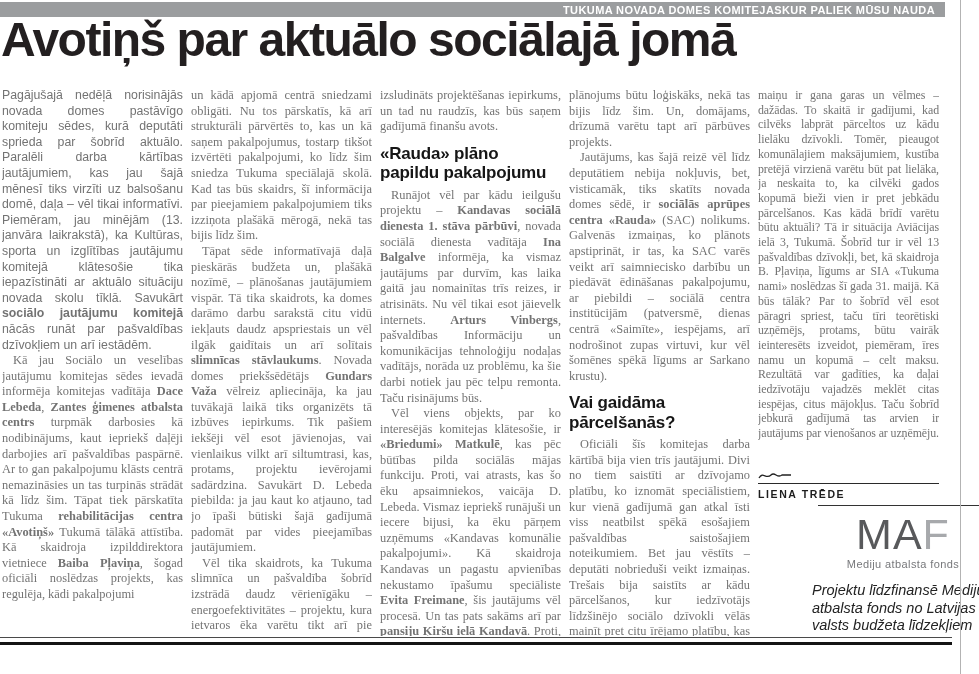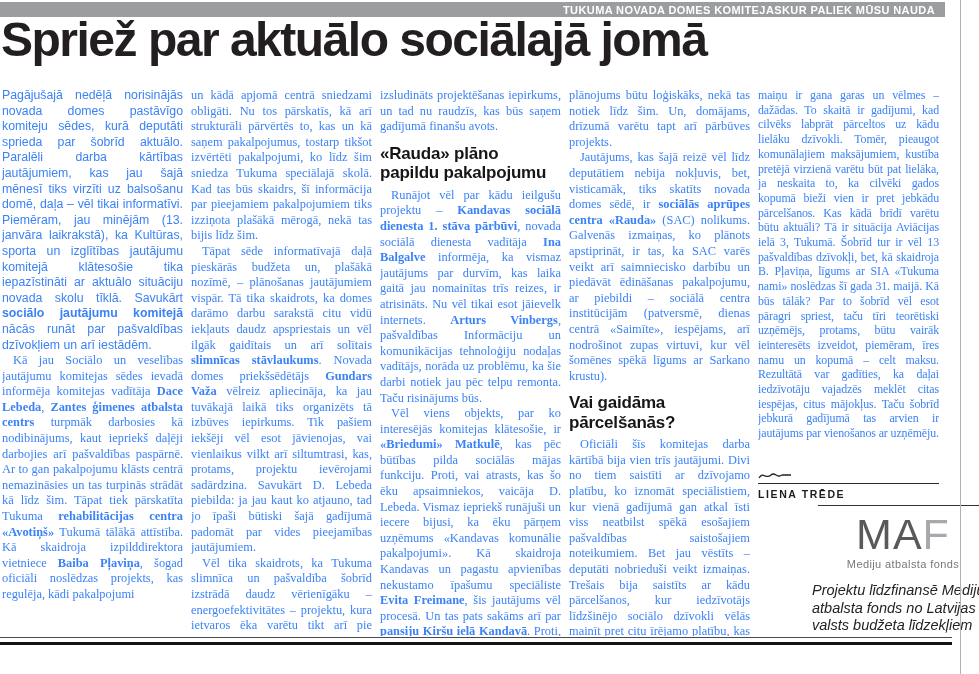--- a/index.html
+++ b/index.html
@@ -19,21 +19,21 @@
   
   h1.headline{position:absolute;left:1px;top:14px;margin:0;width:940px;
       font-family:"Liberation Sans",sans-serif;font-weight:bold;
       font-size:48px;letter-spacing:-1.5px;color:#231f20;line-height:52px;}
 
   
   .columns{position:absolute;left:2px;top:88px;width:948px;height:548px;
            display:flex;gap:8px;}
   .col{flex:0 0 181px;width:181px;height:548px;overflow:hidden;position:relative;}
   .flow p{margin:0;text-align:justify;font-size:12.4px;line-height:15.6px;
-          color:#3b82f6;}
+          color:#737373;}
   .flow p.lead{font-family:"Liberation Sans",sans-serif;font-size:12.3px;
                line-height:15.6px;}
   .flow p.indent{text-indent:11px;}
   .flow .b{font-weight:bold;}
   .flow h2{margin:9px 0 5px 0;font-family:"Liberation Sans",sans-serif;
            font-weight:bold;font-size:17px;line-height:19.5px;
            letter-spacing:-.2px;color:#161616;text-align:left;}
 
   
   .col-last .flow{height:376px;overflow:hidden;}
@@ -65,21 +65,21 @@
 </head>
 <body>
 
 <div class="red-mark"></div>
 
 <div class="kicker">
   <span>TUKUMA NOVADA DOMES KOMITEJAS</span>
   <span>KUR PALIEK MŪSU NAUDA</span>
 </div>
 
-<h1 class="headline">Spriež par aktuālo sociālajā jomā</h1>
+<h1 class="headline">Avotiņš par aktuālo sociālajā jomā</h1>
 
 <div class="columns">
   <div class="col">
       <div class="flow">
         <p class="lead"><span>Pagājušajā nedēļā norisinājās novada domes pastāvīgo komiteju sēdes, kurā deputāti sprieda par šobrīd aktuālo. Paralēli darba kārtības jautājumiem, kas jau šajā mēnesī tiks virzīti uz balsošanu domē, daļa – vēl tikai informatīvi. Piemēram, jau minējām (13. janvāra laikrakstā), ka Kultūras, sporta un izglītības jautājumu komitejā klātesošie tika iepazīstināti ar aktuālo situāciju novada skolu tīklā. Savukārt </span><span class="b">sociālo jautājumu komitejā</span><span> nācās runāt par pašvaldības dzīvokļiem un arī iestādēm.</span></p>
         <p class=" indent"><span>Kā jau Sociālo un veselības jautājumu komitejas sēdes ievadā informēja komitejas vadītāja </span><span class="b">Dace Lebeda</span><span>, </span><span class="b">Zantes ģimenes atbalsta centrs</span><span> turpmāk darbosies kā nodibinājums, kaut iepriekš daļēji darbojies arī pašvaldības paspārnē. Ar to gan pakalpojumu klāsts centrā nemazināsies un tas turpinās strādāt kā līdz šim. Tāpat tiek pārskatīta Tukuma </span><span class="b">rehabilitācijas centra «Avotiņš»</span><span> Tukumā tālākā attīstība. Kā skaidroja izpilddirektora vietniece </span><span class="b">Baiba Pļaviņa</span><span>, šogad oficiāli noslēdzas projekts, kas regulēja, kādi pakalpojumi</span></p>
       </div>
     </div>
   <div class="col">
       <div class="flow">
@@ -91,21 +91,21 @@
   <div class="col">
       <div class="flow">
         <p class=""><span>izsludināts projektēšanas iepirkums, un tad nu raudzīs, kas būs saņem gadījumā finanšu avots.</span></p>
         <h2>«Rauda» plāno papildu pakalpojumu</h2>
         <p class=" indent"><span>Runājot vēl par kādu ieilgušu projektu – </span><span class="b">Kandavas sociālā dienesta 1. stāva pārbūvi</span><span>, novada sociālā dienesta vadītāja </span><span class="b">Ina Balgalve</span><span> informēja, ka vismaz jautājums par durvīm, kas laika gaitā jau nomainītas trīs reizes, ir atrisināts. Nu vēl tikai esot jāievelk internets. </span><span class="b">Arturs Vinbergs</span><span>, pašvaldības Informāciju un komunikācijas tehnoloģiju nodaļas vadītājs, norāda uz problēmu, ka šie darbi notiek jau pēc telpu remonta. Taču risinājums būs.</span></p>
         <p class=" indent"><span>Vēl viens objekts, par ko interesējās komitejas klātesošie, ir </span><span class="b">«Briedumi» Matkulē</span><span>, kas pēc būtības pilda sociālās mājas funkciju. Proti, vai atrasts, kas šo ēku apsaimniekos, vaicāja D. Lebeda. Vismaz iepriekš runājuši un iecere bijusi, ka ēku pārņem uzņēmums «Kandavas komunālie pakalpojumi». Kā skaidroja Kandavas un pagastu apvienības nekustamo īpašumu speciāliste </span><span class="b">Evita Freimane</span><span>, šis jautājums vēl procesā. Un tas pats sakāms arī par </span><span class="b">pansiju Ķiršu ielā Kandavā</span><span>. Proti, I. Balgalve skaidroja, ka telpas šobrīd ir apsekotas un apzināts tas, kas būtu jādara, lai</span></p>
       </div>
     </div>
   <div class="col">
       <div class="flow">
-        <p class=""><span>plānojums būtu loģiskāks, nekā tas notiek līdz šim. Un, domājams, drīzumā varētu tapt arī pārbūves projekts.</span></p>
+        <p class=""><span>plānojums būtu loģiskāks, nekā tas bijis līdz šim. Un, domājams, drīzumā varētu tapt arī pārbūves projekts.</span></p>
         <p class=" indent"><span>Jautājums, kas šajā reizē vēl līdz deputātiem nebija nokļuvis, bet, visticamāk, tiks skatīts novada domes sēdē, ir </span><span class="b">sociālās aprūpes centra «Rauda»</span><span> (SAC) nolikums. Galvenās izmaiņas, ko plānots apstiprināt, ir tas, ka SAC varēs veikt arī saimniecisko darbību un piedāvāt ēdināšanas pakalpojumu, ar piebildi – sociālā centra institūcijām (patversmē, dienas centrā «Saimīte», iespējams, arī nodrošinot zupas virtuvi, kur vēl šomēnes spēkā līgums ar Sarkano krustu).</span></p>
         <h2>Vai gaidāma pārcelšanās?</h2>
         <p class=" indent"><span>Oficiāli šīs komitejas darba kārtībā bija vien trīs jautājumi. Divi no tiem saistīti ar dzīvojamo platību, ko iznomāt speciālistiem, kur vienā gadījumā gan atkal īsti viss neatbilst spēkā esošajiem pašvaldības saistošajiem noteikumiem. Bet jau vēstīts – deputāti nobrieduši veikt izmaiņas. Trešais bija saistīts ar kādu pārcelšanos, kur iedzīvotājs līdzšinējo sociālo dzīvokli vēlās mainīt pret citu īrējamo platību, kas šajā gadījumā arī atrasta. Runājot par situāciju kopumā, sēdē tika skaidrots, ka rindas uz dzīvojamās platības</span></p>
       </div>
     </div>
   <div class="col col-last">
     <div class="flow">
         <p class=""><span>maiņu ir gana garas un vēlmes – dažādas. To skaitā ir gadījumi, kad cilvēks labprāt pārceltos uz kādu lielāku dzīvokli. Tomēr, pieaugot komunālajiem maksājumiem, kustība pretējā virzienā varētu būt pat lielāka, ja neskaita to, ka cilvēki gados kopumā bieži vien ir pret jebkādu pārcelšanos. Kas kādā brīdī varētu būtu aktuāli? Tā ir situācija Aviācijas ielā 3, Tukumā. Šobrīd tur ir vēl 13 pašvaldības dzīvokļi, bet, kā skaidroja B. Pļaviņa, līgums ar SIA «Tukuma nami» noslēdzas šī gada 31. maijā. Kā būs tālāk? Par to šobrīd vēl esot pāragri spriest, taču tīri teorētiski uzņēmējs, protams, būtu vairāk ieinteresēts izveidot, piemēram, īres namu un kopumā – celt maksu. Rezultātā var gadīties, ka daļai iedzīvotāju vajadzēs meklēt citas iespējas, citus mājokļus. Taču šobrīd jebkurā gadījumā tas arvien ir jautājums par vienošanos ar uzņēmēju.</span></p>
       </div>
     <div class="endmark">

